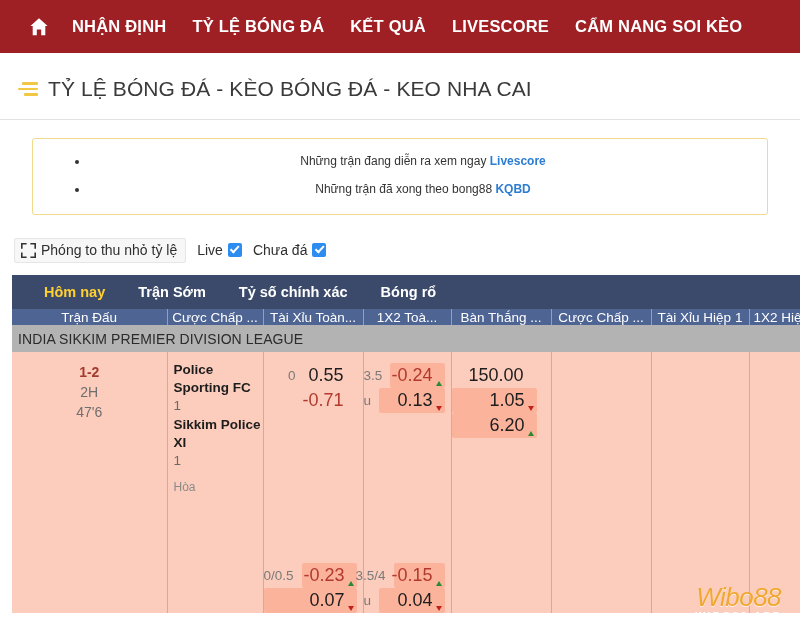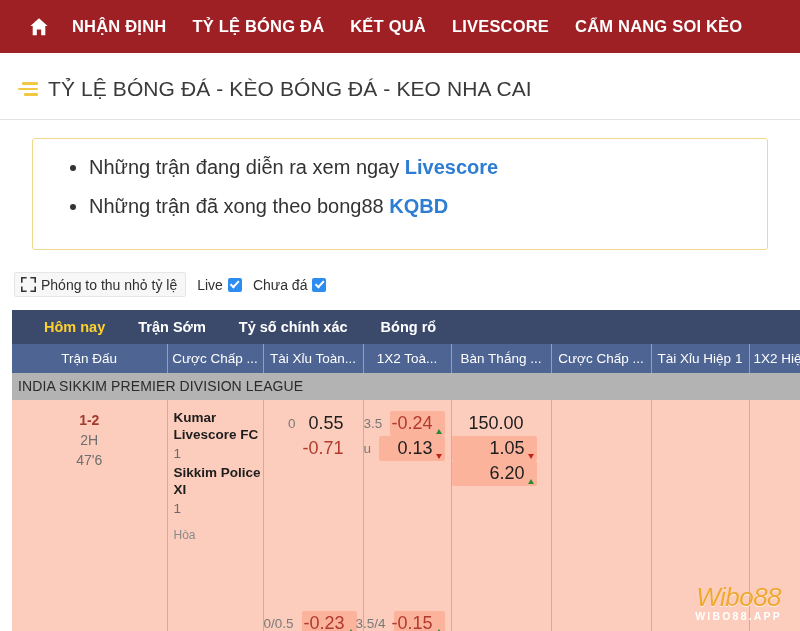--- a/index.html
+++ b/index.html
@@ -41,23 +41,23 @@
   }
 
   
   .notice-wrap{padding:18px 32px 0 32px;}
   .notice{
     border:1px solid #f1d98a;background:#ffffff;border-radius:3px;
     padding:14px 10px 16px 10px;box-sizing:border-box;
   }
   .notice ul{margin:0;padding-left:46px;list-style:disc;}
   .notice li{
-    font-size:20px;color:#333;line-height:1.42;margin-bottom:11px;
-  }
-  .notice li:last-child{margin-bottom:12px;}
+    font-size:12px;color:#333;line-height:1.42;margin-bottom:11px;text-align:center;
+  }
+  .notice li:last-child{margin-bottom:0;}
   .notice a{color:#2d7dd2;font-weight:bold;text-decoration:none;cursor:pointer;}
 
   
   .toolbar{
     display:flex;align-items:center;margin:22px 0 0 14px;height:26px;
   }
   .zoom-btn{
     display:flex;align-items:center;background:#f7f7f7;border:1px solid #e6e6e6;
     border-radius:2px;padding:3px 8px 3px 6px;height:25px;box-sizing:border-box;cursor:pointer;
   }
@@ -83,21 +83,21 @@
   }
   .tab{
     font-size:14.5px;font-weight:bold;color:#ffffff;margin-right:33px;
     white-space:nowrap;cursor:pointer;
   }
   .tab.active{color:#ffd02e;}
 
   table.odds{border-collapse:collapse;width:788px;table-layout:fixed;}
   table.odds th{
     background:#4e6493;color:#ffffff;font-size:13.5px;font-weight:normal;
-    height:29px;text-align:center;border-right:1px solid #8fa0c0;
+    height:16px;text-align:center;border-right:1px solid #8fa0c0;
     padding:0 4px;overflow:hidden;white-space:nowrap;
   }
   table.odds th:last-child{border-right:none;}
   td.league{
     background:#b3b3b3;color:#2b2b2b;font-size:14px;height:25px;
     padding-left:6px;letter-spacing:.1px;white-space:nowrap;
   }
   .matchrow td{
     background:#fccdbc;border-right:1px solid #d9a898;vertical-align:top;
     padding:0;
@@ -234,21 +234,21 @@
         <td class="league" colspan="8">INDIA SIKKIM PREMIER DIVISION LEAGUE</td>
       </tr>
       <tr class="matchrow">
 
         <td class="c-score" style="width:100px">
           <div class="sc">1-2</div>
           <div class="ht">2H</div>
           <div class="mn">47'6</div>
         </td>
         <td class="c-team" style="width:55px">
-          <div class="tname">Kumar Livescore FC</div>
+          <div class="tname">Police Sporting FC</div>
           <div class="tnum">1</div>
           <div class="tname">Sikkim Police XI</div>
           <div class="tnum">1</div>
           <div class="draw">Hòa</div>
         </td>
 
         <td class="c-odds">
           <div class="oddsgrid">
             <div class="oline">
               <span class="hcap">0</span>

